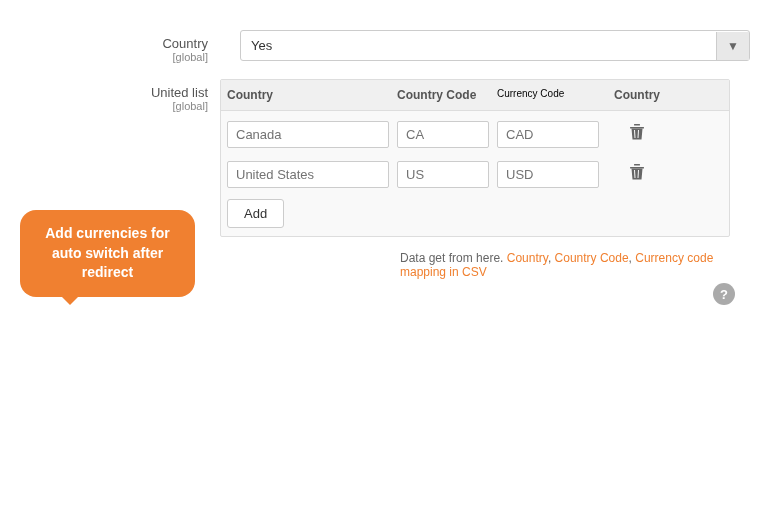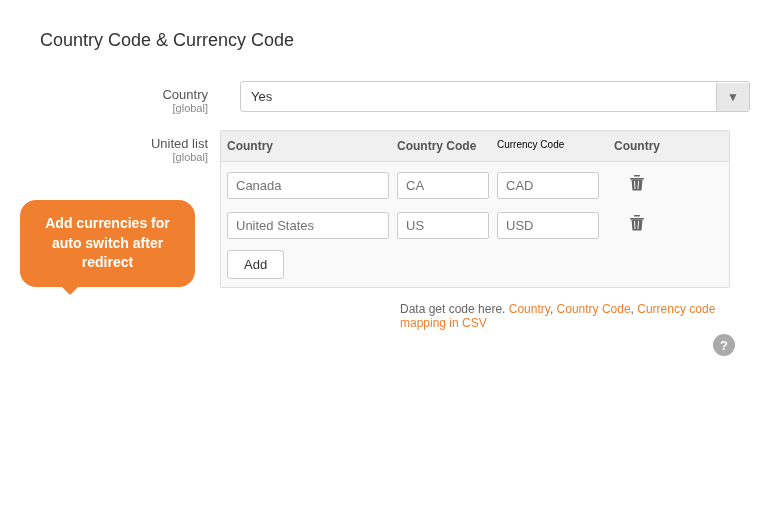--- a/index.html
+++ b/index.html
@@ -185,21 +185,21 @@
       justify-content: center;
       font-weight: bold;
       font-size: 13px;
       cursor: pointer;
     }
 
     
     .speech-bubble {
       position: absolute;
       left: 20px;
-      top: 200px;
+      top: 210px;
       background: #f08030;
       color: #fff;
       border-radius: 16px;
       padding: 14px 16px;
       width: 175px;
       text-align: center;
       font-weight: bold;
       font-size: 14px;
       line-height: 1.4;
       z-index: 10;
@@ -212,21 +212,20 @@
       left: 40px;
       border: 10px solid transparent;
       border-top-color: #f08030;
     }
   </style>
 </head>
 <body>
 
 <div class="page-container">
 
-  <h1 class="page-title">Country Code &amp; Currency Code</h1>
 
   <div class="form-row">
     <div class="form-label">
       <span>Country</span>
       <span class="sub-label">[global]</span>
     </div>
     <div class="form-control-wrap">
       <div class="enable-select-wrap">
         <select class="enable-select">
           <option>Yes</option>
@@ -294,21 +293,21 @@
                 </svg>
               </button>
             </div>
           </div>
 
           <button class="add-btn">Add</button>
         </div>
       </div>
 
       <div class="footer-text">
-        <span>Data get code here.</span>
+        <span>Data get from here.</span>
         <a href="#">Country</a>,
         <a href="#">Country Code</a>,
         <a href="#">Currency code mapping in CSV</a>
       </div>
     </div>
   </div>
 
   <div class="speech-bubble">Add currencies for auto switch after redirect</div>
 
   <div class="help-icon">?</div>

